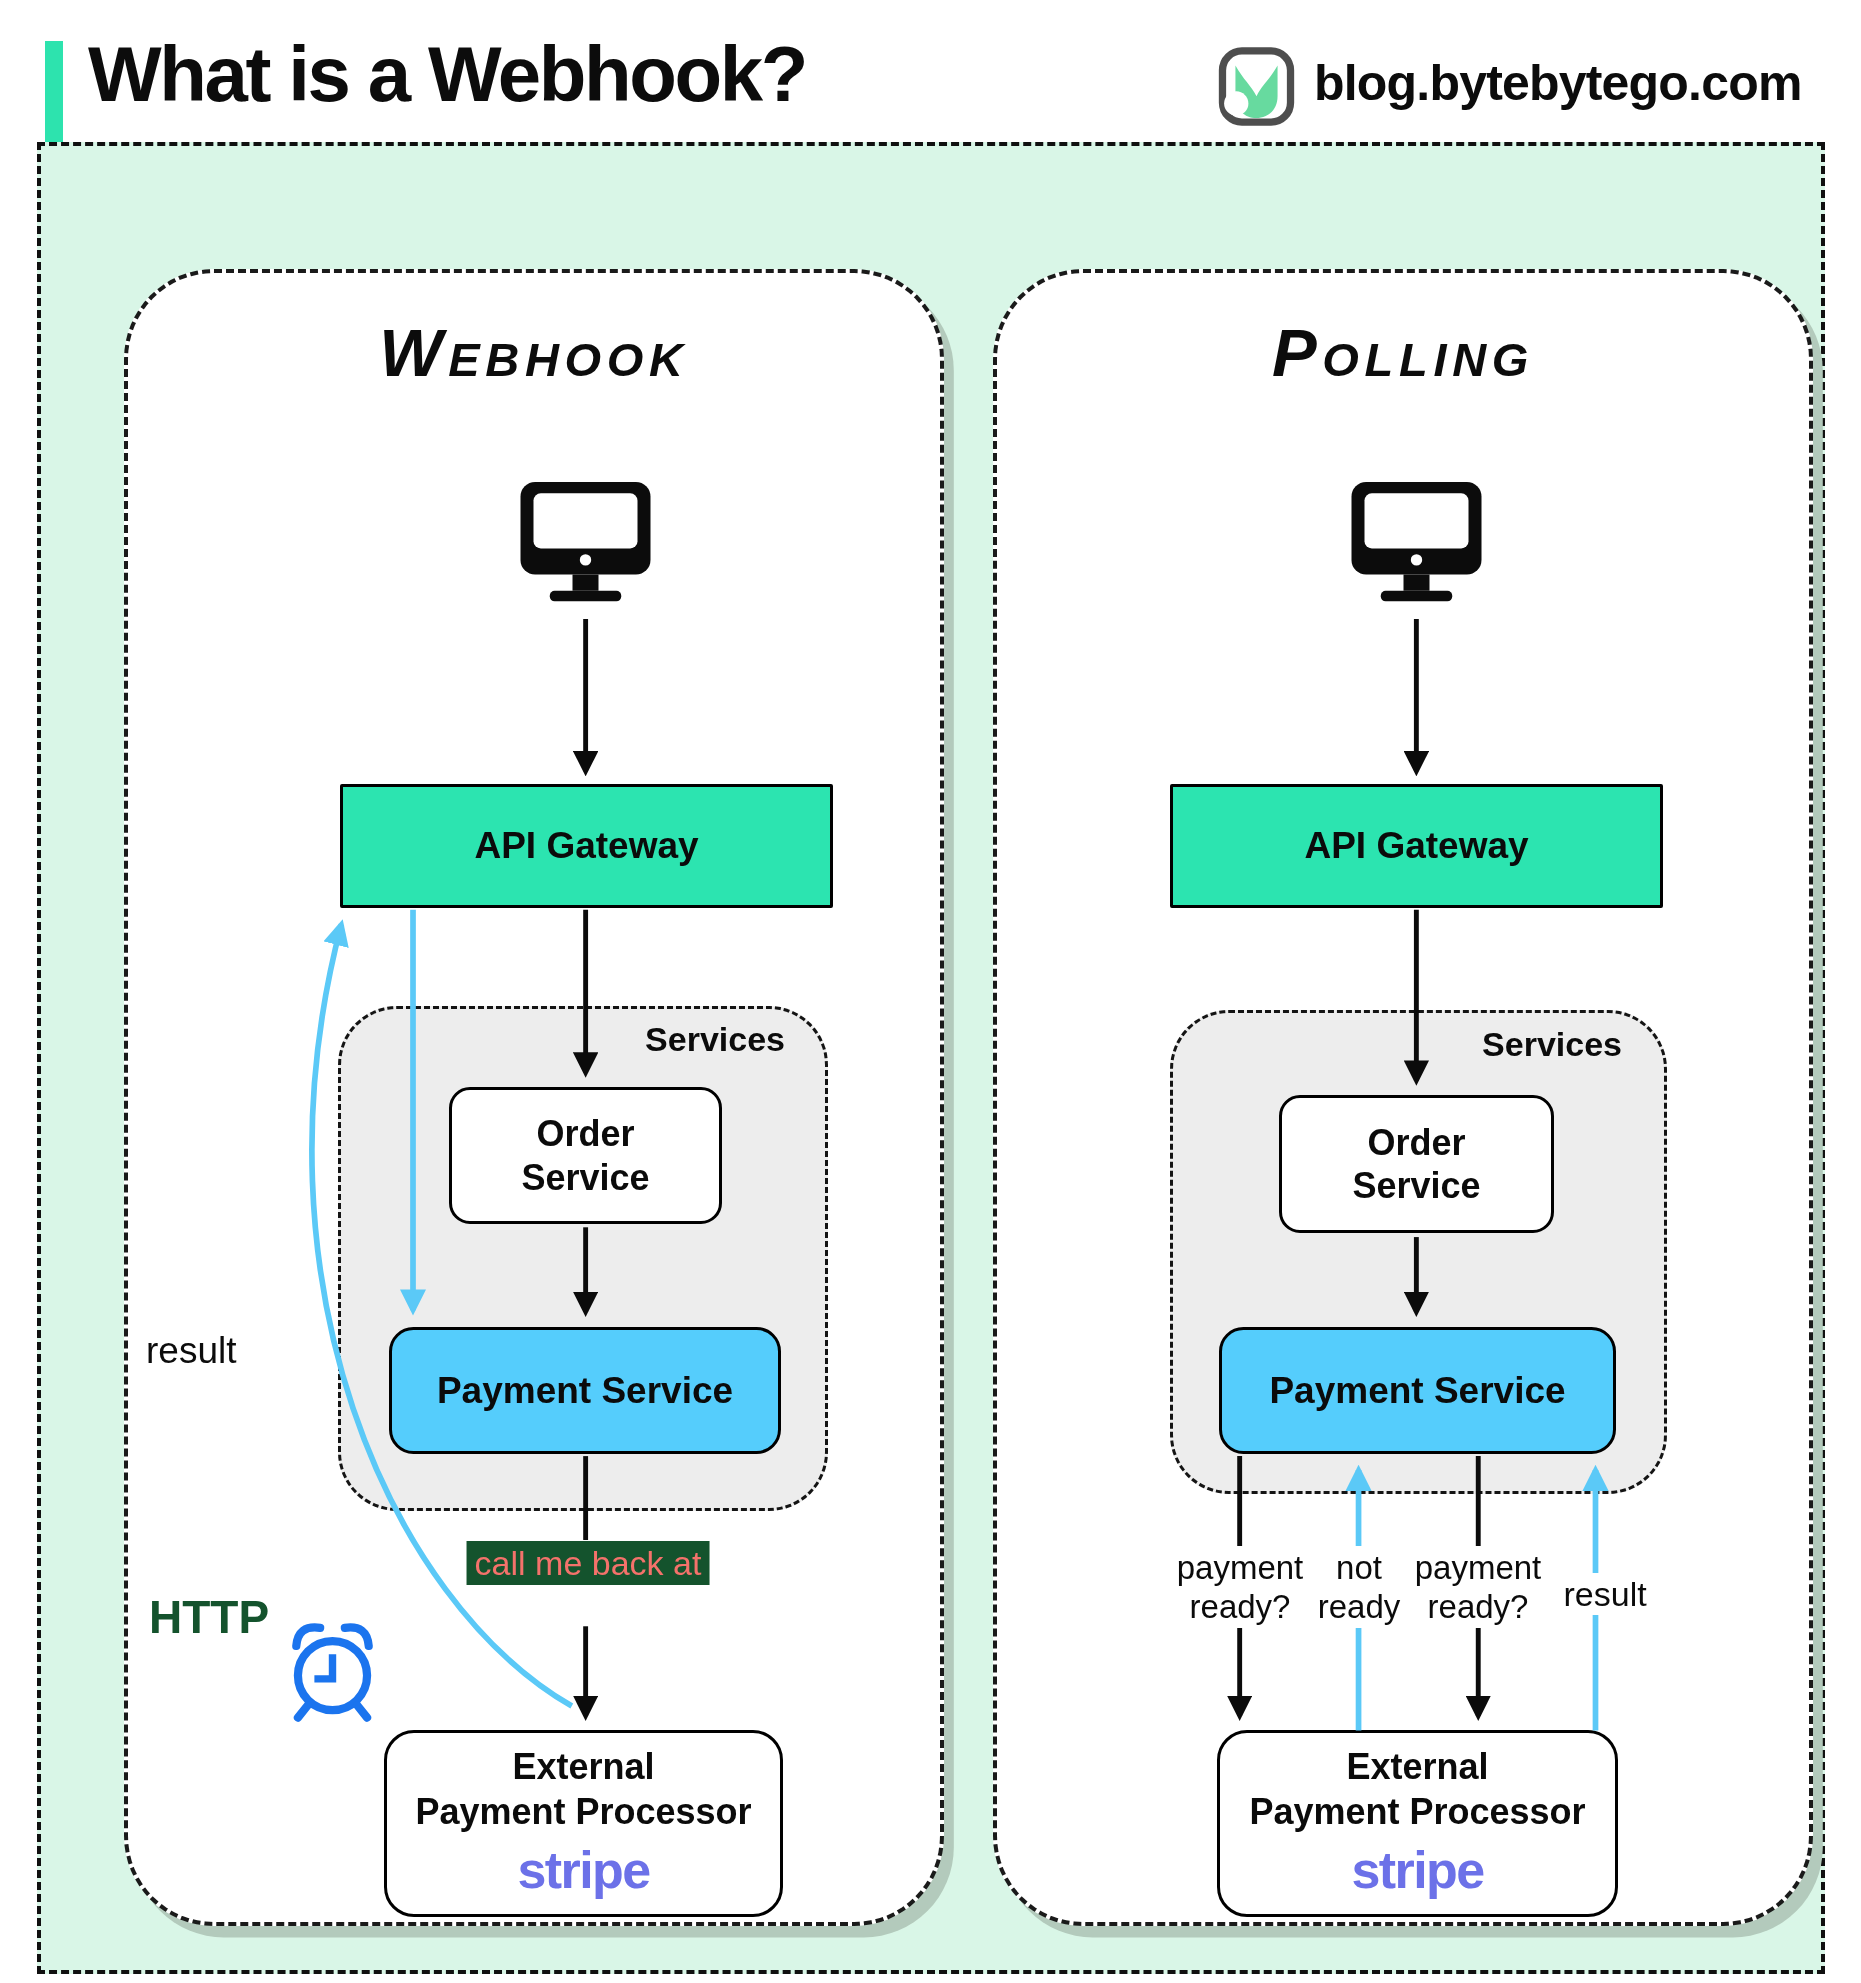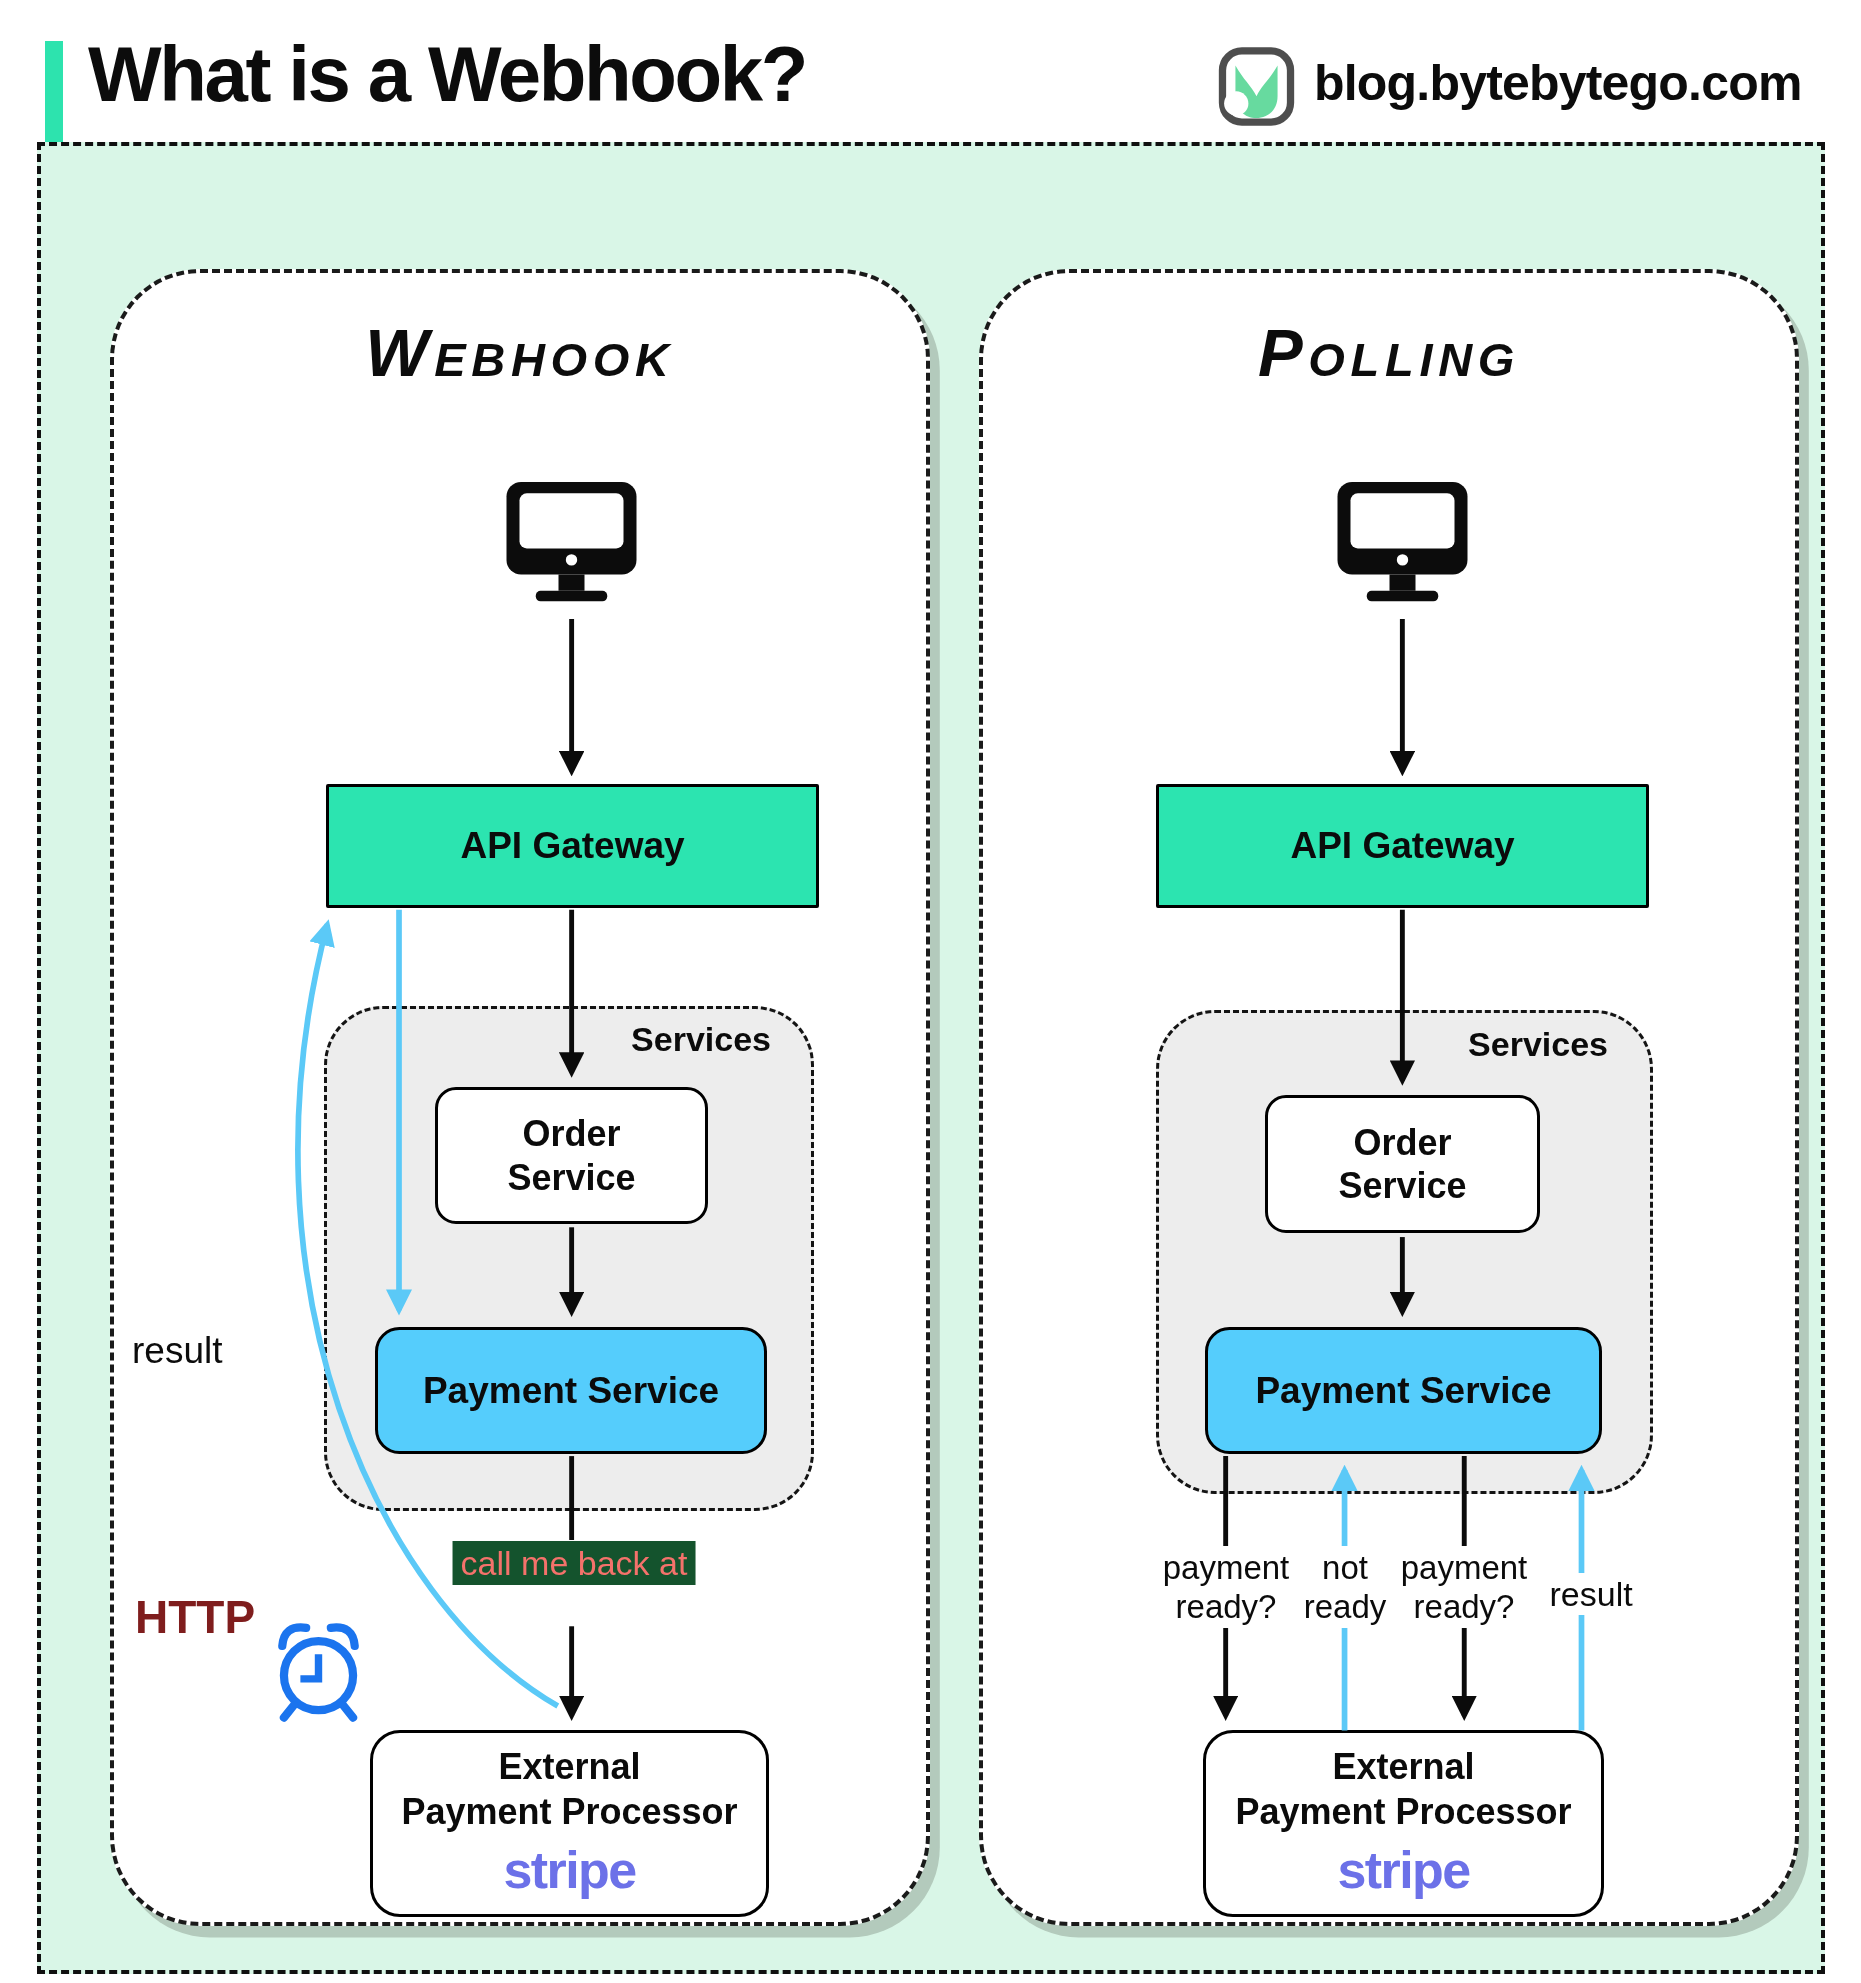--- a/index.html
+++ b/index.html
@@ -11,21 +11,21 @@
   .app-title { position:absolute; left:88px; top:29px; font-size:78px; font-weight:bold; letter-spacing:-2.4px; color:#0c0c0c; }
   .logo-icon { position:absolute; left:1216px; top:46px; width:81px; height:81px; }
   .site-name { position:absolute; left:1314px; top:54px; font-size:50px; font-weight:600; color:#0c0c0c; letter-spacing:-0.8px; }
 
   
   .outer { position:absolute; left:37px; top:142px; width:1788px; height:1832px;
            background:#d9f6e7; border:4.9px dashed #101010; }
 
   
   .panel { position:absolute; top:269px; width:820px; height:1657px; background:#ffffff;
-           border:4.1px dashed #1a1a1a; border-radius:90px; box-shadow:9.8px 11.4px 0 #b3cabc; }
+           border:4.1px dashed #1a1a1a; border-radius:90px; box-shadow:9.8px 11.4px 0 #b3cabc;margin-left:14px; }
   .panel.left { left:110px; }
   .panel.right { left:979px; }
   .panel-title { position:absolute; top:41px; left:0; width:100%; text-align:center;
                  font-size:47px; font-weight:bold; font-style:italic; letter-spacing:5.7px;
                  text-transform:uppercase; color:#0c0c0c; }
   .panel-title::first-letter { font-size:67px; }
 
   
   .box { position:absolute; border:3.3px solid #000; display:flex; flex-direction:column;
          align-items:center; justify-content:center; text-align:center; font-weight:bold;
@@ -42,21 +42,21 @@
   
   .wires { position:absolute; left:0; top:0; width:820px; height:1657px; z-index:4; pointer-events:none; }
 
   
   .note { position:absolute; z-index:6; text-align:right; font-size:34px; line-height:1.2;
           transform:translateX(-50%); background:#14532d; padding:1.6px 8.1px; white-space:nowrap; }
   .note.red { color:#f4726b; }
   .flow-label { position:absolute; z-index:6; font-size:33px; line-height:1.2; text-align:center;
                 transform:translateX(-50%); background:#ffffff; padding:1.6px 6.5px; color:#0b0b0b; }
   .result-left { position:absolute; left:18px; top:1057px; font-size:37px; color:#0c0c0c; z-index:6; }
-  .http-label { position:absolute; left:21px; top:1317px; font-size:46px; font-weight:bold; color:#7f1d1d; z-index:6; }
+  .http-label { position:absolute; left:21px; top:1317px; font-size:46px; font-weight:bold; color:#14532d; z-index:6; }
   .result-right { position:absolute; left:560px; top:1300px; font-size:34px; color:#0b0b0b; z-index:6; background:#fff; padding:1.6px 6.5px; }
 
   .client-icon { position:absolute; top:204px; width:147px; height:130px; z-index:3; }
   .panel.left .client-icon { left:384px; }
   .panel.right .client-icon { left:346px; }
   .clock-icon { position:absolute; left:155px; top:1345px; width:99px; height:107px; z-index:7; }
 
   
   .vs-badge { position:absolute; left:879px; top:1063px; width:150px; height:150px; border-radius:50%;
               background:#f8ce63; display:flex; align-items:center; justify-content:center;

